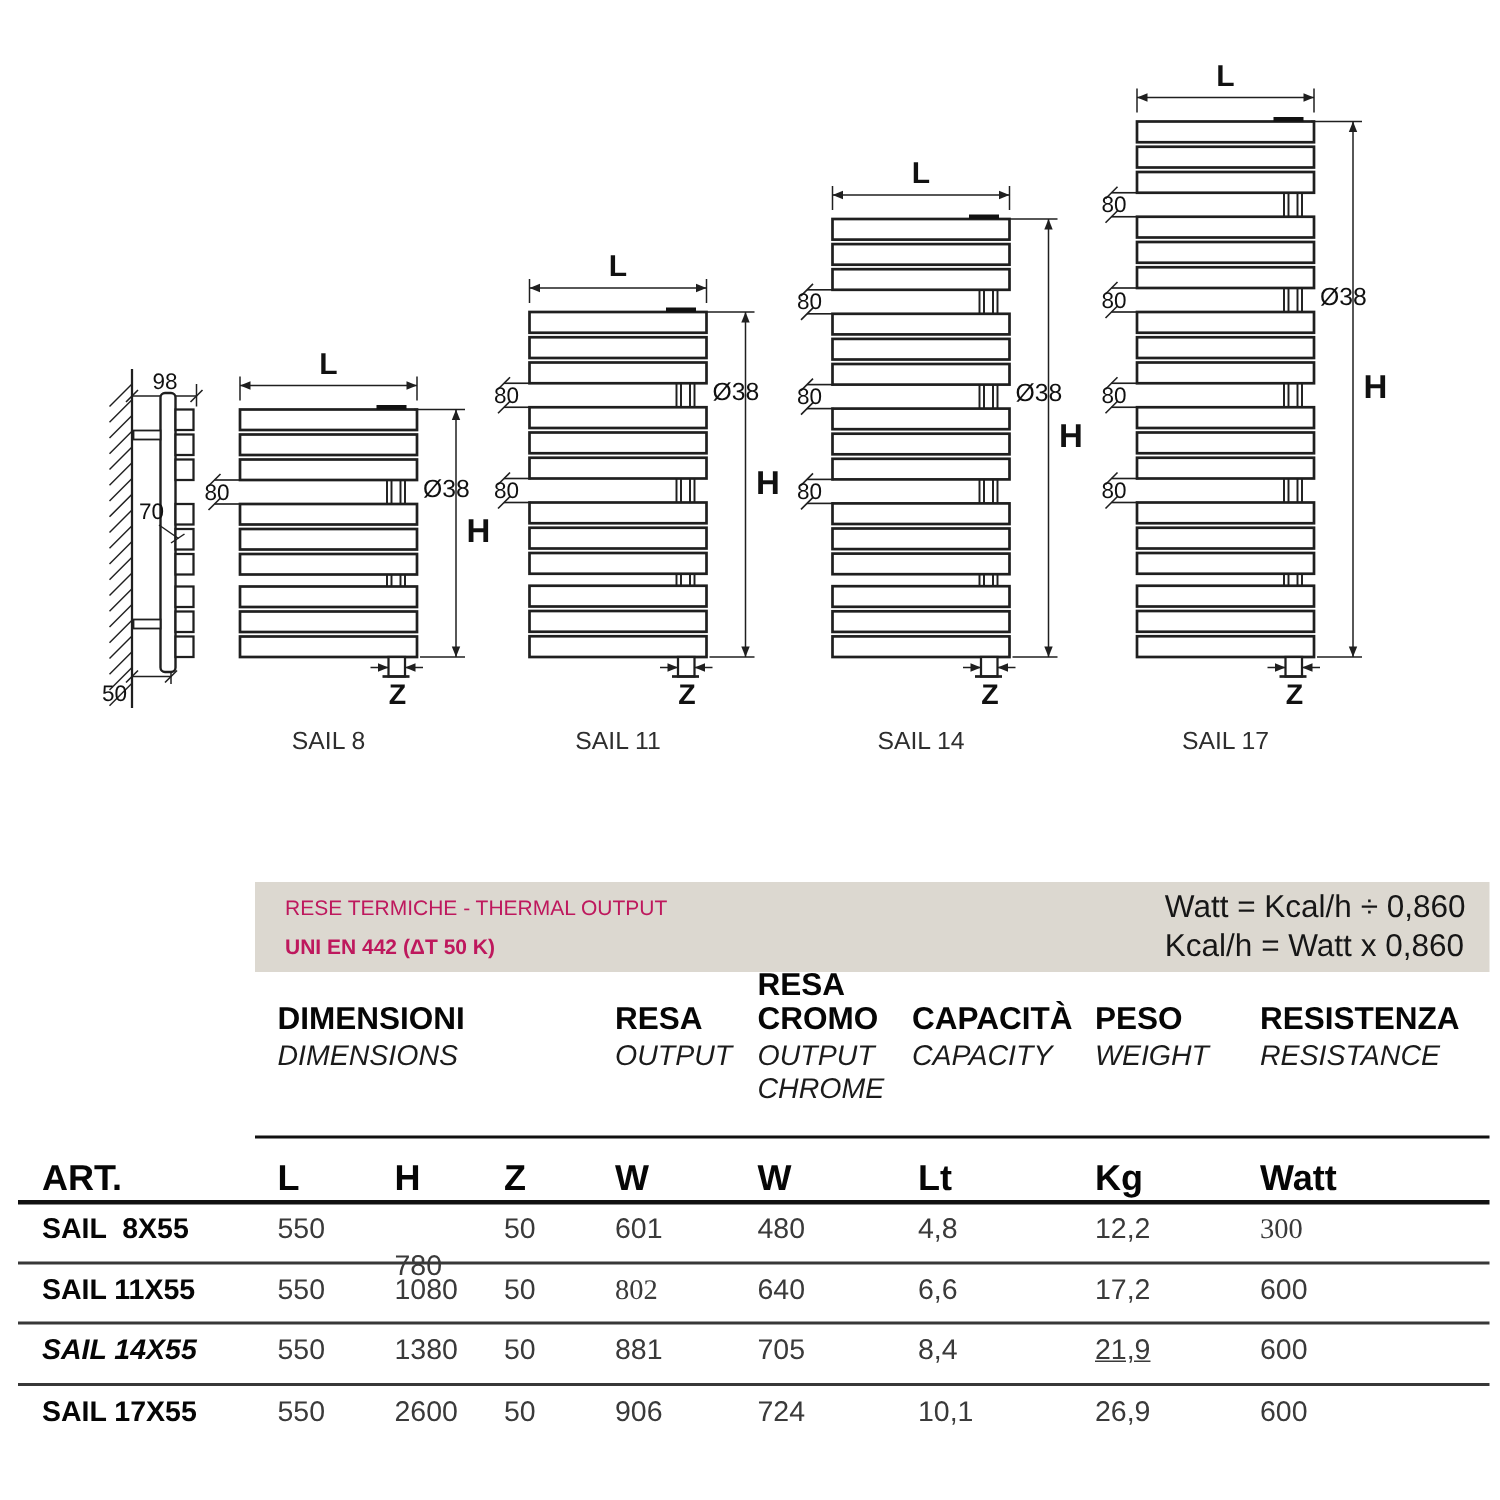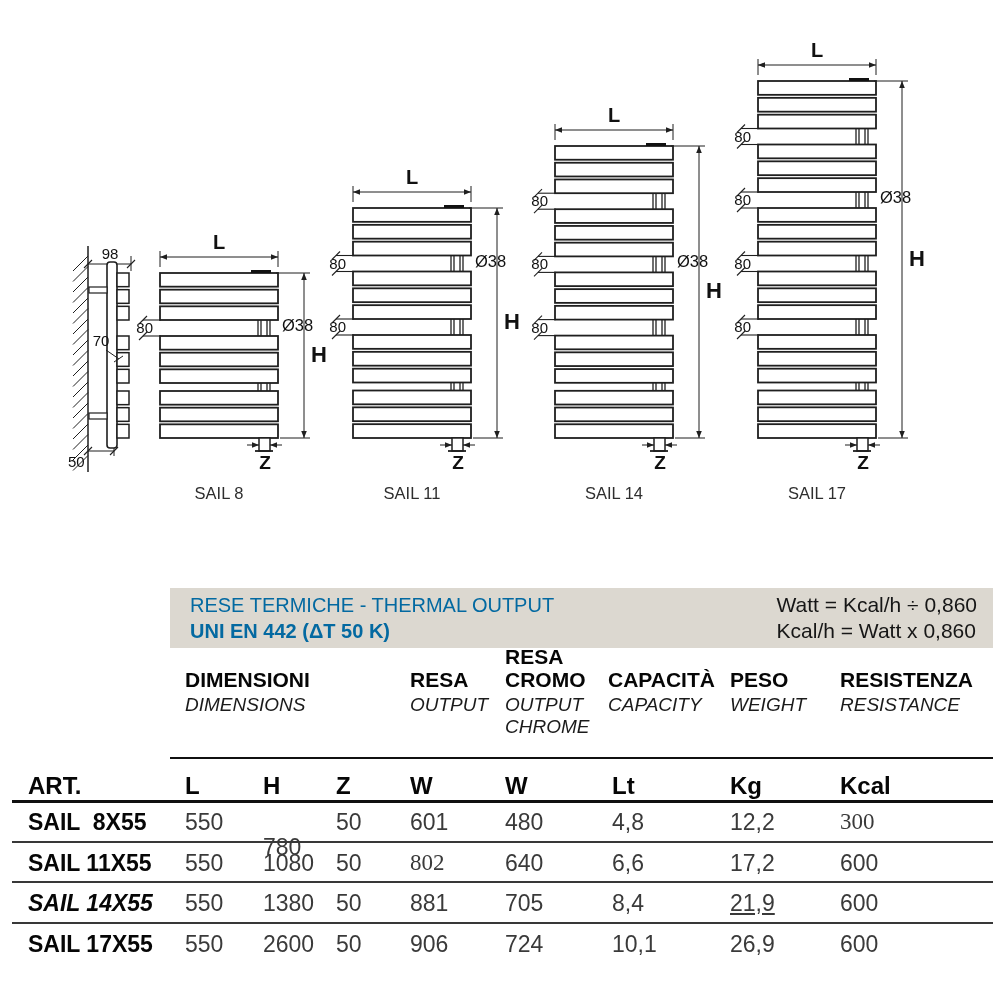--- a/index.html
+++ b/index.html
@@ -3,30 +3,30 @@
 <meta charset="utf-8">
 <style>
   html,body{margin:0;padding:0;background:#fff;}
   .page{position:relative;width:1000px;height:1000px;background:#ffffff;
         font-family:"Liberation Sans",sans-serif;color:#1f1f1f;overflow:hidden;}
   svg{font-family:"Liberation Sans",sans-serif;}
   
   .band{position:absolute;left:170px;top:588px;width:823px;height:60px;background:#dcd8d0;
         display:flex;justify-content:space-between;align-items:center;
         padding:0 16px 0 20px;box-sizing:border-box;}
-  .band-left div{font-size:20px;line-height:26px;color:#0369a1;}
+  .band-left div{font-size:14px;line-height:26px;color:#be185d;}
   .band-left .b2{font-weight:bold;}
   .band-right{text-align:left;font-size:21px;line-height:26px;color:#161616;}
   
   .h-bold{position:absolute;font-weight:bold;font-size:21px;color:#060606;white-space:nowrap;}
   .h-it{position:absolute;font-style:italic;font-size:19px;color:#1b1b1b;white-space:nowrap;}
   .rule{position:absolute;background:#101010;}
   .unit{position:absolute;font-weight:bold;font-size:24px;color:#060606;}
   
-  .cell{position:absolute;font-size:23px;color:#3a3a3a;white-space:pre;}
+  .cell{position:absolute;font-size:19px;color:#3a3a3a;white-space:pre;}
   .art{font-weight:bold;color:#060606;}
   .divider{position:absolute;left:12px;width:981px;height:2px;background:#383838;}
 </style>
 </head>
 <body>
 
 <div class="page">
 
   <svg id="diagram" width="1000" height="520" viewBox="0 0 1000 520">
       <g>
@@ -371,21 +371,21 @@
 
   
   <span class="unit" style="left:28px;top:772px">ART.</span>
   <span class="unit" style="left:185px;top:772px">L</span>
   <span class="unit" style="left:263px;top:772px">H</span>
   <span class="unit" style="left:336px;top:772px">Z</span>
   <span class="unit" style="left:410px;top:772px">W</span>
   <span class="unit" style="left:505px;top:772px">W</span>
   <span class="unit" style="left:612px;top:772px">Lt</span>
   <span class="unit" style="left:730px;top:772px">Kg</span>
-  <span class="unit" style="left:840px;top:772px">Kcal</span>
+  <span class="unit" style="left:840px;top:772px">Watt</span>
 
   <div class="rule" style="left:12px;top:800px;width:981px;height:3px"></div>
 
   <div>
       <span class="cell art" style="left: 28px; top: 809px;">SAIL  8X55</span>
       <span class="cell" style="left: 185px; top: 809px;">550</span>
       <span class="cell" style="left: 263px; top: 834px;">780</span>
       <span class="cell" style="left: 336px; top: 809px;">50</span>
       <span class="cell" style="left: 410px; top: 809px;">601</span>
       <span class="cell" style="left: 505px; top: 809px;">480</span>

